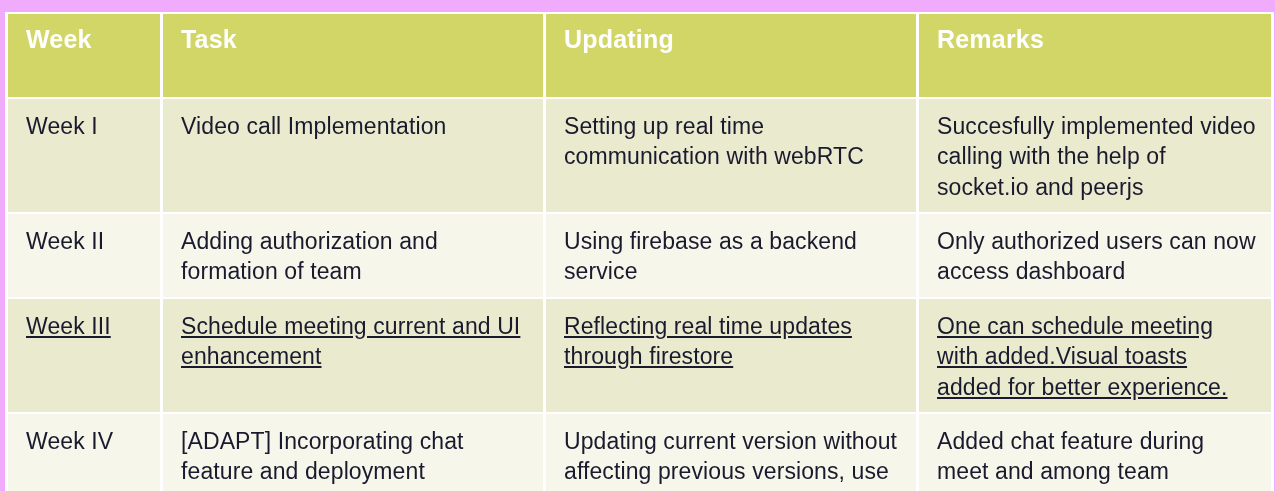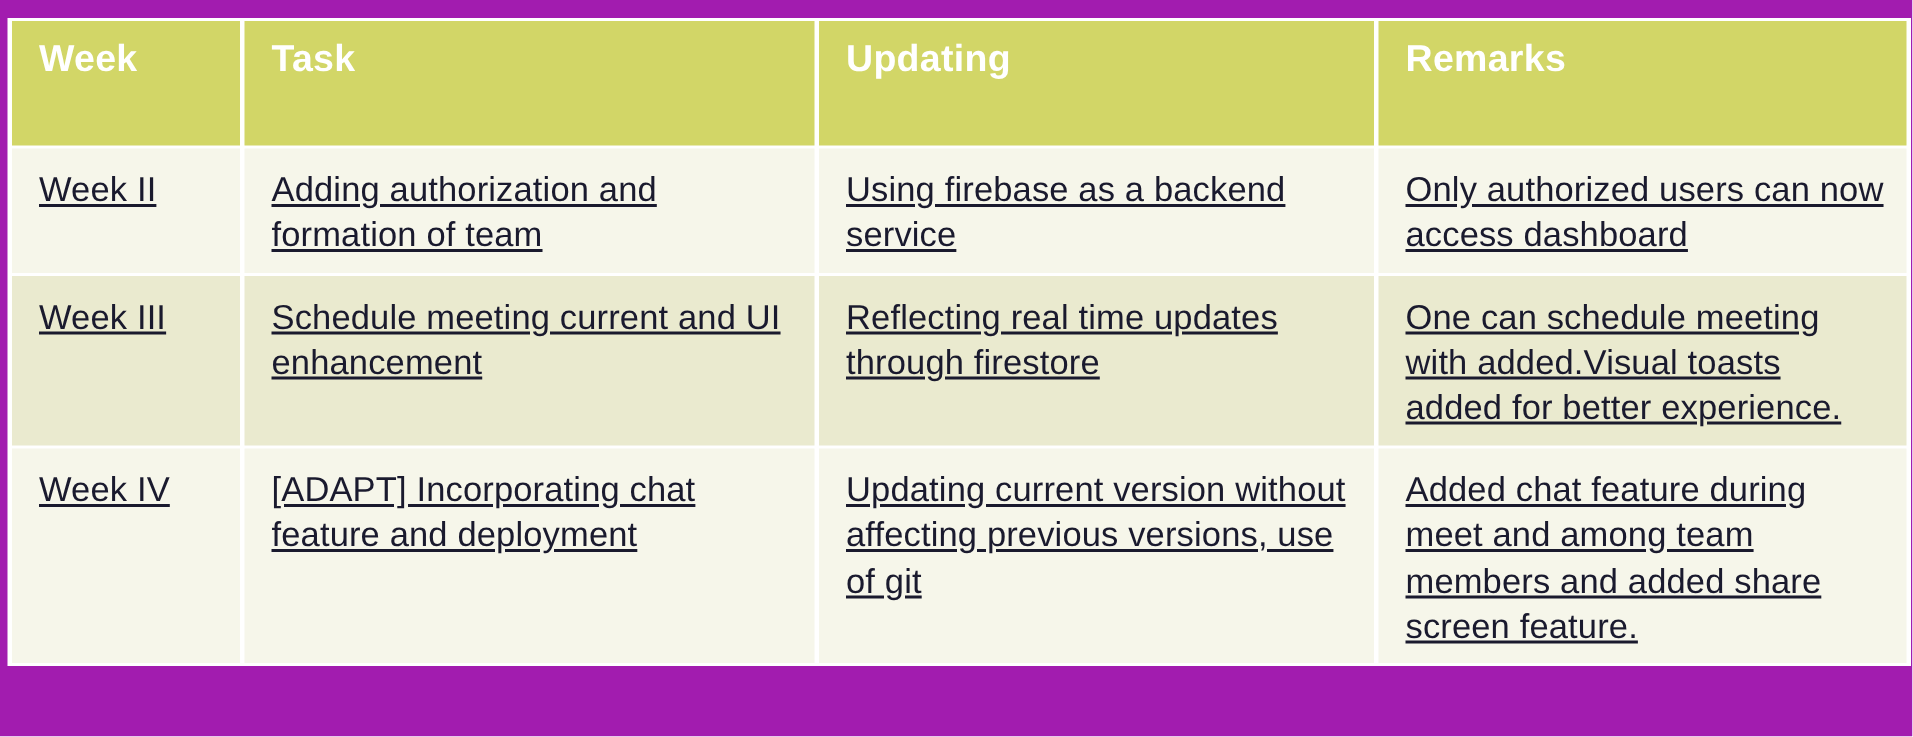--- a/index.html
+++ b/index.html
@@ -13,21 +13,21 @@
     height: 491px;
     overflow: hidden;
     font-family: "Liberation Sans", sans-serif;
     -webkit-font-smoothing: antialiased;
   }
 
   .sheet {
     position: relative;
     width: 1275px;
     height: 491px;
-    background: #a21caf;
+    background: #f0abfc;
     box-sizing: border-box;
   }
 
   .progress-table {
     position: absolute;
     left: 5px;
     top: 12px;
     width: 1265px;
     border-collapse: separate;
     border-spacing: 3px 2px;
@@ -62,21 +62,21 @@
     font-size: 23px;
     font-weight: normal;
     color: #1a1a2e;
     padding: 12px 14px 10px 18px;
     box-sizing: border-box;
     line-height: 1.32;
     letter-spacing: 0.1px;
   }
 
   tbody tr.row-shade-a td { background: #eaeacf; }
-  tbody tr.row-shade-b td { background: #f6f6ea; text-decoration: underline; }
+  tbody tr.row-shade-b td { background: #f6f6ea; }
 
   tbody tr.r1 td { height: 101px; }
   tbody tr.r2 td { height: 82px; }
   tbody tr.r3 td { height: 99px; text-decoration: underline; }
   tbody tr.r4 td { height: 103px; }
 
   td.week-cell { white-space: nowrap; }
 </style>
 </head>
 <body>
@@ -95,20 +95,26 @@
       <tr>
         <th>Week</th>
         <th>Task</th>
         <th>Updating</th>
         <th>Remarks</th>
       </tr>
     </thead>
 
     <tbody>
 
+      <tr class="row-shade-a r1">
+        <td class="week-cell">Week I</td>
+        <td>Video call Implementation</td>
+        <td>Setting up real time communication with webRTC</td>
+        <td>Succesfully implemented video calling with the help of socket.io and peerjs</td>
+      </tr>
 
       <tr class="row-shade-b r2">
         <td class="week-cell">Week II</td>
         <td>Adding authorization and formation of team</td>
         <td>Using firebase as a backend service</td>
         <td>Only authorized users can now access dashboard</td>
       </tr>
 
       <tr class="row-shade-a r3">
         <td class="week-cell">Week III</td>

